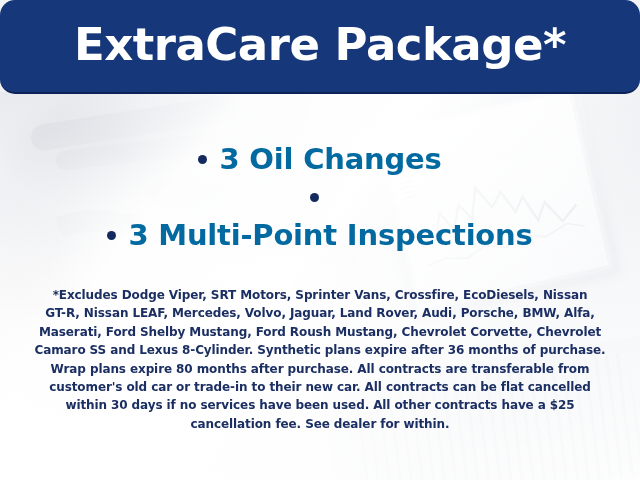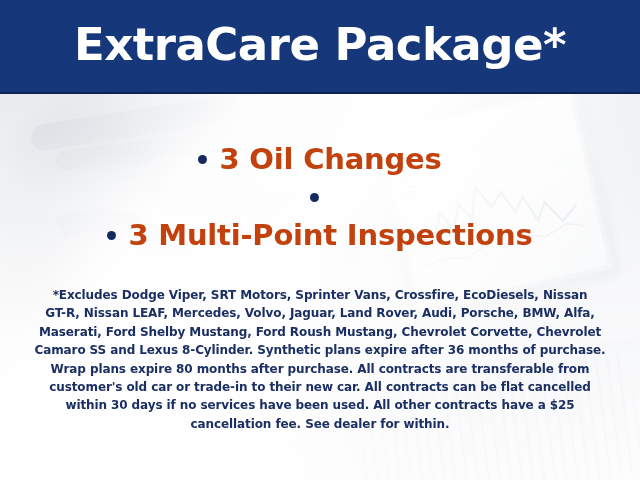--- a/index.html
+++ b/index.html
@@ -134,20 +134,21 @@
   
   .banner {
     position: absolute;
     left: 0;
     top: 0;
     width: 640px;
     height: 92px;
     background: #16377a;
     border-bottom: 2px solid #0d2256;
     z-index: 5;
+    border-radius: 15px;
   }
   .banner-title {
     position: absolute;
     left: 0;
     right: 0;
     top: 16px;
     text-align: center;
     color: #ffffff;
     font-size: 45px;
     font-weight: bold;
@@ -160,21 +161,21 @@
   
   .bullets {
     position: absolute;
     left: 0;
     right: 0;
     top: 140px;
     z-index: 4;
     text-align: center;
   }
   .bullet-line {
-    color: #c2410c;
+    color: #0369a1;
     font-size: 29px;
     font-weight: bold;
     line-height: 38px;
     letter-spacing: -0.2px;
     white-space: nowrap;
     font-family: "DejaVu Sans", sans-serif;
   }
   .bullet-dot {
     display: inline-block;
     width: 9px;

